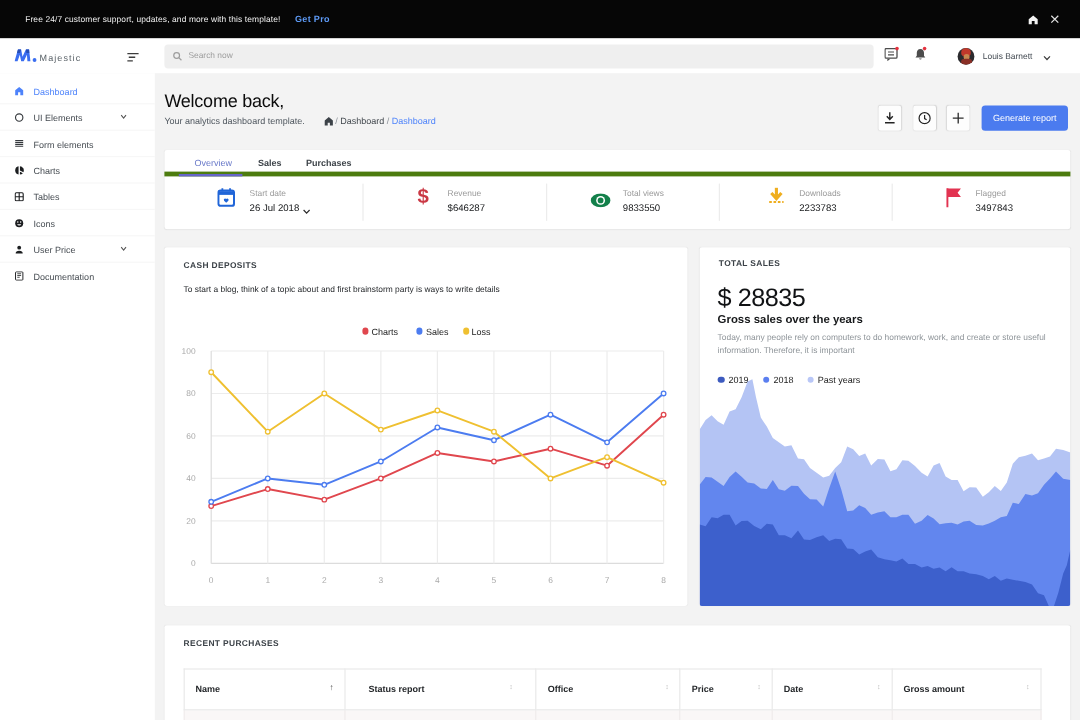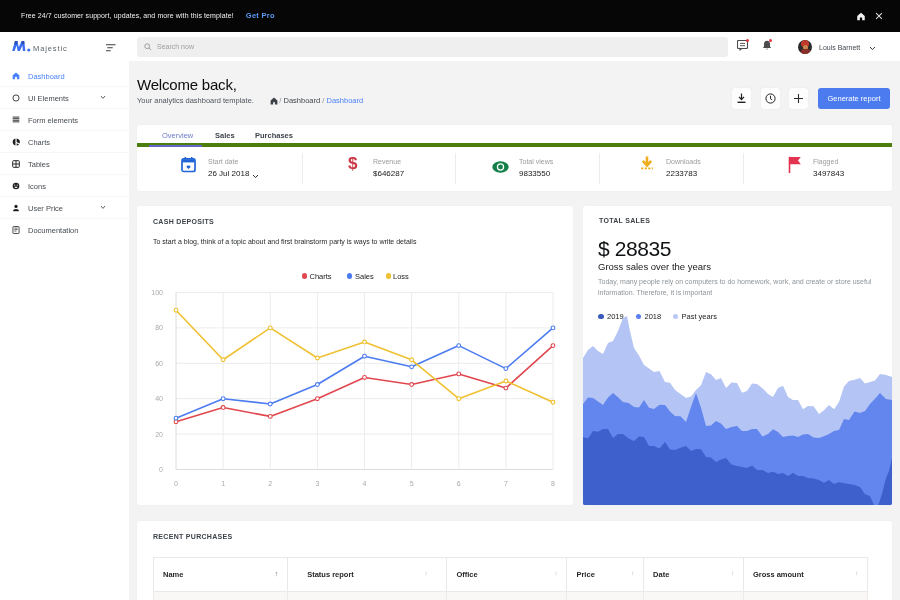--- a/index.html
+++ b/index.html
@@ -308,21 +308,21 @@
       <circle cx="274.625" cy="75.76" r="1.9" fill="#fff" stroke="#efc031" stroke-width="1.1"></circle>
       <circle cx="321.75" cy="114.7" r="1.9" fill="#fff" stroke="#efc031" stroke-width="1.1"></circle>
       <circle cx="368.875" cy="97" r="1.9" fill="#fff" stroke="#efc031" stroke-width="1.1"></circle>
       <circle cx="416" cy="118.24" r="1.9" fill="#fff" stroke="#efc031" stroke-width="1.1"></circle>
     </svg>
 </div>
 
 <div class="card" id="cardR">
   <div class="card-title" style="position:absolute;left:16px;top:11px">TOTAL SALES</div>
   <div class="abs" style="left:15px;top:30.5px;font-size:21px;font-weight:normal;color:#101214;letter-spacing:-.4px">$ 28835</div>
-  <div class="abs" style="left:15px;top:55px;font-size:9.5px;font-weight:normal;color:#17191b">Gross sales over the years</div>
+  <div class="abs" style="left:15px;top:55px;font-size:9.5px;font-weight:bold;color:#17191b">Gross sales over the years</div>
   <div class="abs" style="left:15px;top:71px;width:292px;font-size:7px;line-height:10.7px;color:#8e9499">Today, many people rely on computers to do homework, work, and create or store useful information. Therefore, it is important</div>
   <div class="abs" style="left:15px;top:107.5px;width:5.5px;height:5.5px;border-radius:50%;background:#3d5bbf"></div>
   <div class="abs" style="left:24px;top:106px;font-size:7.5px;color:#222">2019</div>
   <div class="abs" style="left:52.5px;top:107.5px;width:5.5px;height:5.5px;border-radius:50%;background:#5b7ff0"></div>
   <div class="abs" style="left:61.5px;top:106px;font-size:7.5px;color:#222">2018</div>
   <div class="abs" style="left:89.5px;top:107.5px;width:5.5px;height:5.5px;border-radius:50%;background:#b9c7f7"></div>
   <div class="abs" style="left:98.5px;top:106px;font-size:7.5px;color:#222">Past years</div>
   <svg id="areachart" class="abs" style="left:0;top:0" width="309" height="299" viewBox="0 0 309 299">
       <polygon points="0,299 0,152 0,152 5,144 10,140 15,145 20,148 25,137 30,135 35,125 40,112 44,110 47,125 51,142 56,149.5 61,159 66,162.5 71,166 76.5,165 82,176 87,176.8 92,184 97.5,188 103,192 108,190.5 113,184 118,179.3 123,166 128,168.3 133,174 138,171.89999999999998 143,182 148.5,176.5 154,177 159,186.7 164,185 169,177.5 174,178 179.5,182.3 185,188 190,191 195,182 200,179.8 205,191 210,193.89999999999998 215,194 220,203.3 225,200 230.5,200.2 236,208 241,204.2 246,199 251,203.2 256,196 261,180.39999999999998 266,175 271.5,173.8 277,172 282,177.5 287,176 292,174.39999999999998 297,168 303,169 309,171 309,299" fill="#b4c4f4"></polygon>
       <polygon points="0,299 0,198 0,198 5,191.5 10,192 15,195.39999999999998 20,199 25,191.5 30,187 35,191.2 40,196 45.5,196.89999999999998 51,201 56,201.60000000000002 61,194 66,201.7 71,203 76.5,198.8 82,199 87,205.39999999999998 92,210 97.5,210.3 103,216 108,200.89999999999998 113,187 118,201.7 123,220 128,219.39999999999998 133,215 138,217.39999999999998 143,223 148.5,221 154,220 159,225.10000000000002 164,225 169,223 174,223 179.5,230.39999999999998 185,228 190,223.2 195,226 200,230.89999999999998 205,230 210,229.60000000000002 215,231 220,228.60000000000002 225,228 230.5,231.60000000000002 236,232 241,230.3 246,228 251,225 256,224 261,213 266,214 271.5,205.60000000000002 277,207 282,205 287,198 292,192.8 297,187 303,192.89999999999998 309,194 309,299" fill="#6286ee"></polygon>

